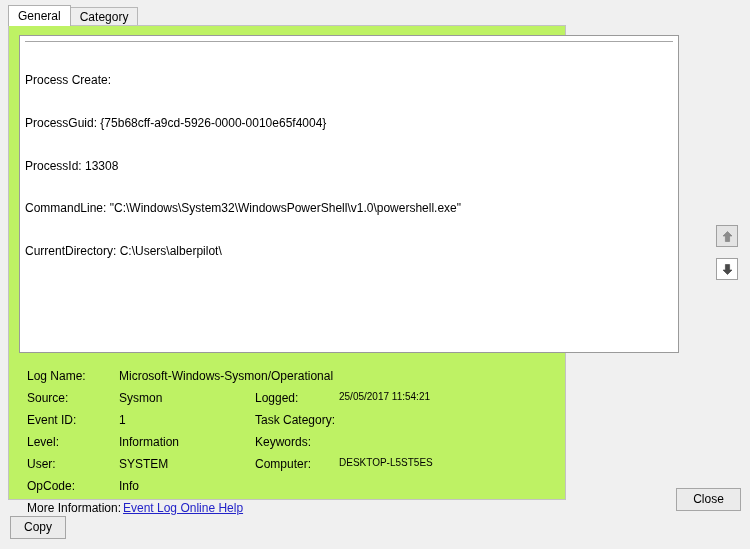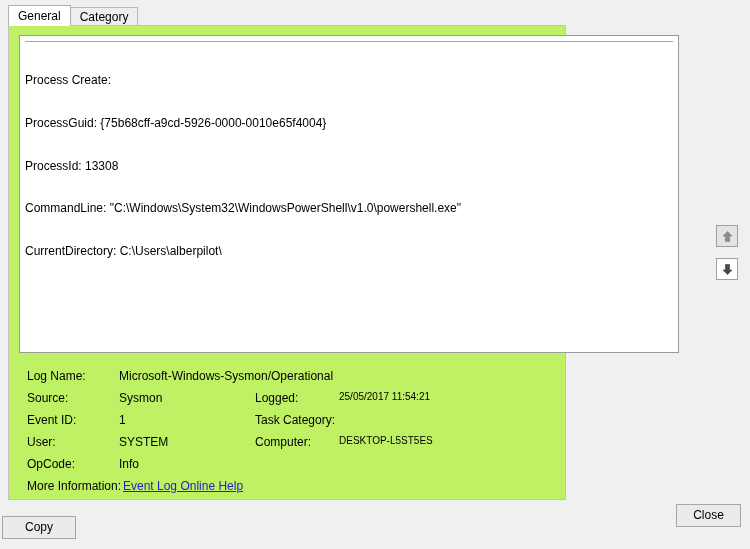--- a/index.html
+++ b/index.html
@@ -179,27 +179,27 @@
     line-height: 21px;
     text-align: center;
     font-size: 12px;
     color: #000;
     background: #ebebeb;
     border: 1px solid #a6a6a6;
     box-sizing: border-box;
     cursor: default;
   }
   .btn.copy {
-    left: 2px;
+    left: 10px;
     top: 516px;
-    width: 74px;
+    width: 56px;
   }
   .btn.close {
     left: 676px;
-    top: 504px;
+    top: 488px;
     width: 65px;
   }
 </style>
 </head>
 <body>
 
 <div class="tabstrip">
   <div class="tab active">
     <span>General</span>
   </div>
@@ -244,20 +244,26 @@
       <span class="dlabel2">Logged:</span>
       <span class="dvalue2">25/05/2017 11:54:21</span>
     </div>
 
     <div class="drow">
       <span class="dlabel">Event ID:</span>
       <span class="dvalue">1</span>
       <span class="dlabel2">Task Category:</span>
     </div>
 
+    <div class="drow">
+      <span class="dlabel">Level:</span>
+      <span class="dvalue">Information</span>
+      <span class="dlabel2">Keywords:</span>
+      <span class="dvalue2"></span>
+    </div>
 
     <div class="drow">
       <span class="dlabel">User:</span>
       <span class="dvalue">SYSTEM</span>
       <span class="dlabel2">Computer:</span>
       <span class="dvalue2">DESKTOP-L5ST5ES</span>
     </div>
 
     <div class="drow">
       <span class="dlabel">OpCode:</span>

